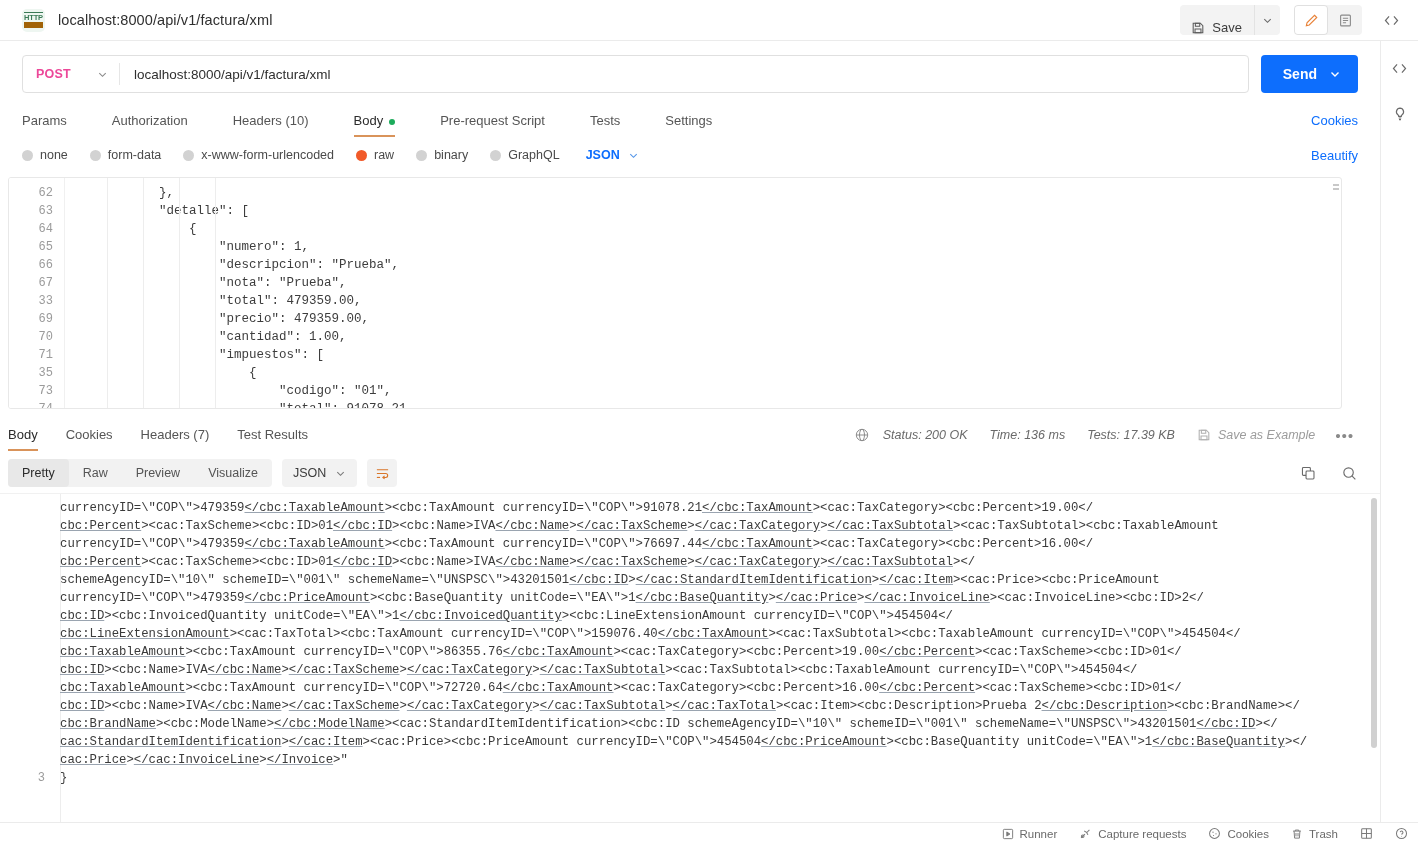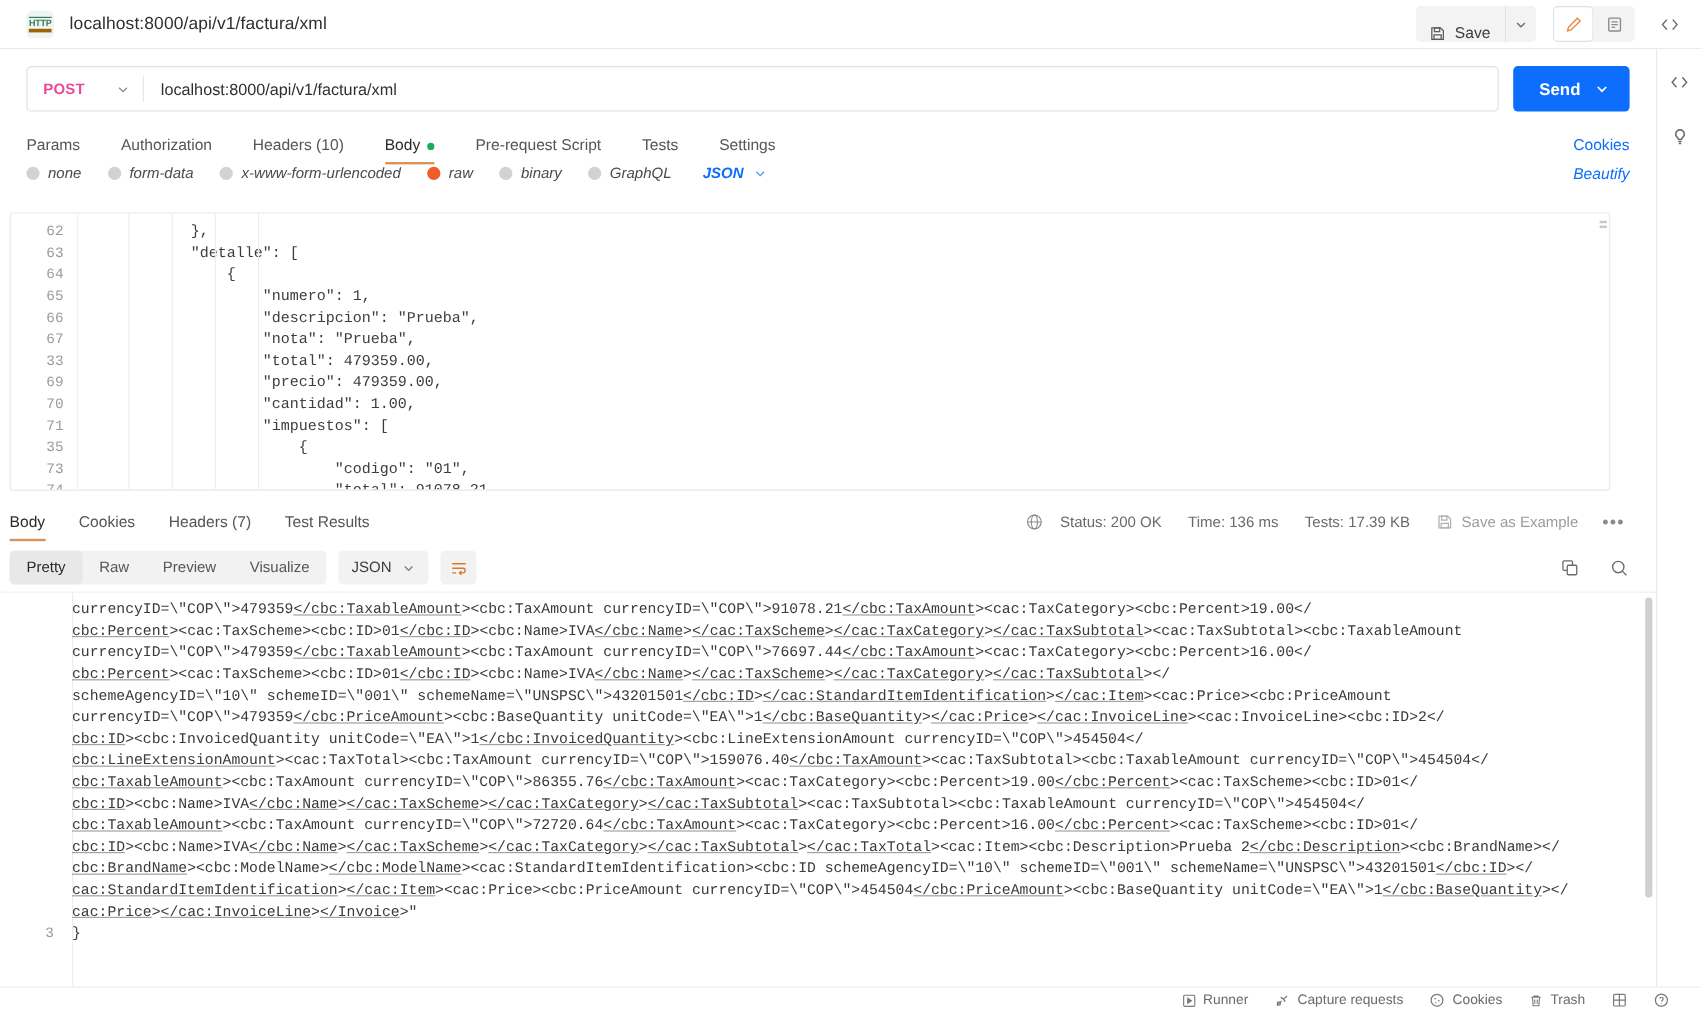--- a/index.html
+++ b/index.html
@@ -21,21 +21,21 @@
     background: #fff;
   }
   .http-badge {
     width: 23px; height: 23px; border-radius: 5px;
     background: #eef6f1;
     display: flex; align-items: center; justify-content: center;
     font-family: "Liberation Sans", sans-serif;
     font-size: 7.5px; font-weight: bold; color: #3a7a56;
     letter-spacing: -0.2px; position: relative;
   }
-  .http-badge span { border-top: 1px solid #3a7a56; border-bottom: 3px solid #a16207; padding: 1px 0; line-height: 7px;}
+  .http-badge span { border-top: 1px solid #3a7a56; border-bottom: 6px solid #a16207; padding: 1px 0; line-height: 7px;}
   .tab-title { margin-left: 13px; font-size: 14.5px; color: #2f2f2f; letter-spacing: .1px; }
   .titlebar-right { margin-left: auto; display: flex; align-items: center; gap: 0; }
   .save-group { display: flex; align-items: center; background: #f3f3f3; border-radius: 4px; height: 30px; }
   .save-btn {
     display: flex; align-items: flex-end; gap: 7px;
     padding: 0 12px 0 11px; height: 30px; font-size: 13px; color: #3c3c3c;
     border-radius: 4px 0 0 4px; cursor: pointer;
   }
   .save-caret {
     width: 26px; height: 30px; display: flex; align-items: center; justify-content: center;
@@ -76,36 +76,36 @@
   }
   .send-group { display: flex; align-items: center; }
   .send-btn {
     display: flex; align-items: center; gap: 12px;
     background: #0d6efd; color: #fff; height: 38px; padding: 0 17px 0 22px;
     border-radius: 4px; font-size: 14px; font-weight: bold; cursor: pointer;
   }
 
   
   .req-tabs {
-    display: flex; align-items: flex-end; gap: 5px; padding: 0 22px; margin-top: 14px;
+    display: flex; align-items: flex-end; gap: 16px; padding: 0 22px; margin-top: 14px;
     position: relative;
   }
   .req-tab {
     font-size: 13px; color: #555; padding: 6px 0 9px 0; margin-right: 29px;
     cursor: pointer; position: relative; white-space: nowrap;
   }
   .req-tab.active { color: #2b2b2b; }
   .req-tab.active::after {
     content: ""; position: absolute; left: 0; right: 0; bottom: 0; height: 2px; background: #d9935a;
   }
   .dot-green { display: inline-block; width: 6px; height: 6px; border-radius: 50%; background: #1cab5b; margin-left: 6px; vertical-align: middle; }
   .cookies-link { margin-left: auto; font-size: 13px; color: #0d6efd; cursor: pointer; padding-bottom: 9px; }
 
   
-  .body-row { display: flex; align-items: flex-start; padding: 0 22px; height: 36px; font-style: italic; }
+  .body-row { display: flex; align-items: center; padding: 0 22px; height: 36px; }
   .radio-item { display: flex; align-items: center; gap: 7px; margin-right: 22px; cursor: pointer; }
   .radio-dot { width: 11px; height: 11px; border-radius: 50%; background: #d2d2d2; }
   .radio-dot.on { background: #f15a29; }
   .radio-label { font-size: 12.5px; color: #4a4a4a; }
   .json-sel { display: flex; align-items: center; gap: 8px; margin-left: 4px; cursor: pointer; }
   .json-sel-label { font-size: 12.5px; color: #0d6efd; font-weight: bold; }
   .beautify-link { margin-left: auto; font-size: 13px; color: #0d6efd; cursor: pointer; }
 
   
   .editor-wrap {
@@ -135,21 +135,21 @@
   .resp-area { flex: 1 1 auto; display: flex; flex-direction: column; margin-right: 38px; min-height: 0; }
   .resp-bar {
     display: flex; align-items: center; padding: 0 22px 0 8px; height: 36px; margin-top: 8px;
   }
   .resp-tab {
     font-size: 13px; color: #555; margin-right: 28px; cursor: pointer; position: relative;
     padding: 8px 0 9px 0;
   }
   .resp-tab.active { color: #2b2b2b; }
   .resp-tab.active::after { content: ""; position: absolute; left: 0; right: 0; bottom: 0; height: 2px; background: #d9935a; }
-  .resp-meta { margin-left: auto; display: flex; align-items: center; gap: 0; }
+  .resp-meta { margin-left: auto; display: flex; align-items: center; gap: 0; font-style: italic; }
   .globe-ic { margin-right: 13px; display: flex; }
   .meta-txt { font-size: 12.5px; color: #6a6a6a; margin-right: 22px; white-space: nowrap; }
   .meta-txt b { font-weight: normal; }
   .save-example { display: flex; align-items: center; gap: 7px; font-size: 12.5px; color: #9c9c9c; margin-right: 16px; cursor: pointer; }
   .dots-btn { font-size: 15px; color: #8a8a8a; letter-spacing: 1px; cursor: pointer; padding: 0 4px; }
 
   .resp-toolbar { display: flex; align-items: center; padding: 0 22px 0 8px; height: 40px; }
   .pill-group { display: flex; align-items: center; background: #f2f2f2; border-radius: 4px; height: 28px; padding: 0; }
   .pill { font-size: 12.5px; color: #555; padding: 0 14px; height: 28px; display: flex; align-items: center; cursor: pointer; border-radius: 4px; }
   .pill.active { background: #e8e8e8; color: #2b2b2b; }
@@ -172,21 +172,21 @@
   }
   .xml-line u { text-decoration: underline; text-decoration-color: #9aa4b0; }
   .resp-vline { position: absolute; left: 60px; top: 0; bottom: 0; width: 1px; background: #ededed; }
   .resp-scroll { position: absolute; right: 3px; top: 4px; bottom: 10px; width: 6px; }
   .resp-scroll i { position: absolute; left: 0; width: 6px; background: #d0d0d0; border-radius: 3px; }
 
   
   .statusbar {
     height: 22px; flex: 0 0 22px; border-top: 1px solid #ebebeb;
     display: flex; align-items: center; justify-content: flex-end;
-    padding-right: 27px; gap: 0; background: #fff;
+    padding-right: 10px; gap: 0; background: #fff;
   }
   .sb-item { display: flex; align-items: center; gap: 6px; font-size: 11.5px; color: #6a6a6a; margin-left: 22px; cursor: pointer; }
   .sb-ic { display: flex; align-items: center; }
   svg { display: block; }
 </style>
 </head>
 <body>
 
 <div class="app">
 

